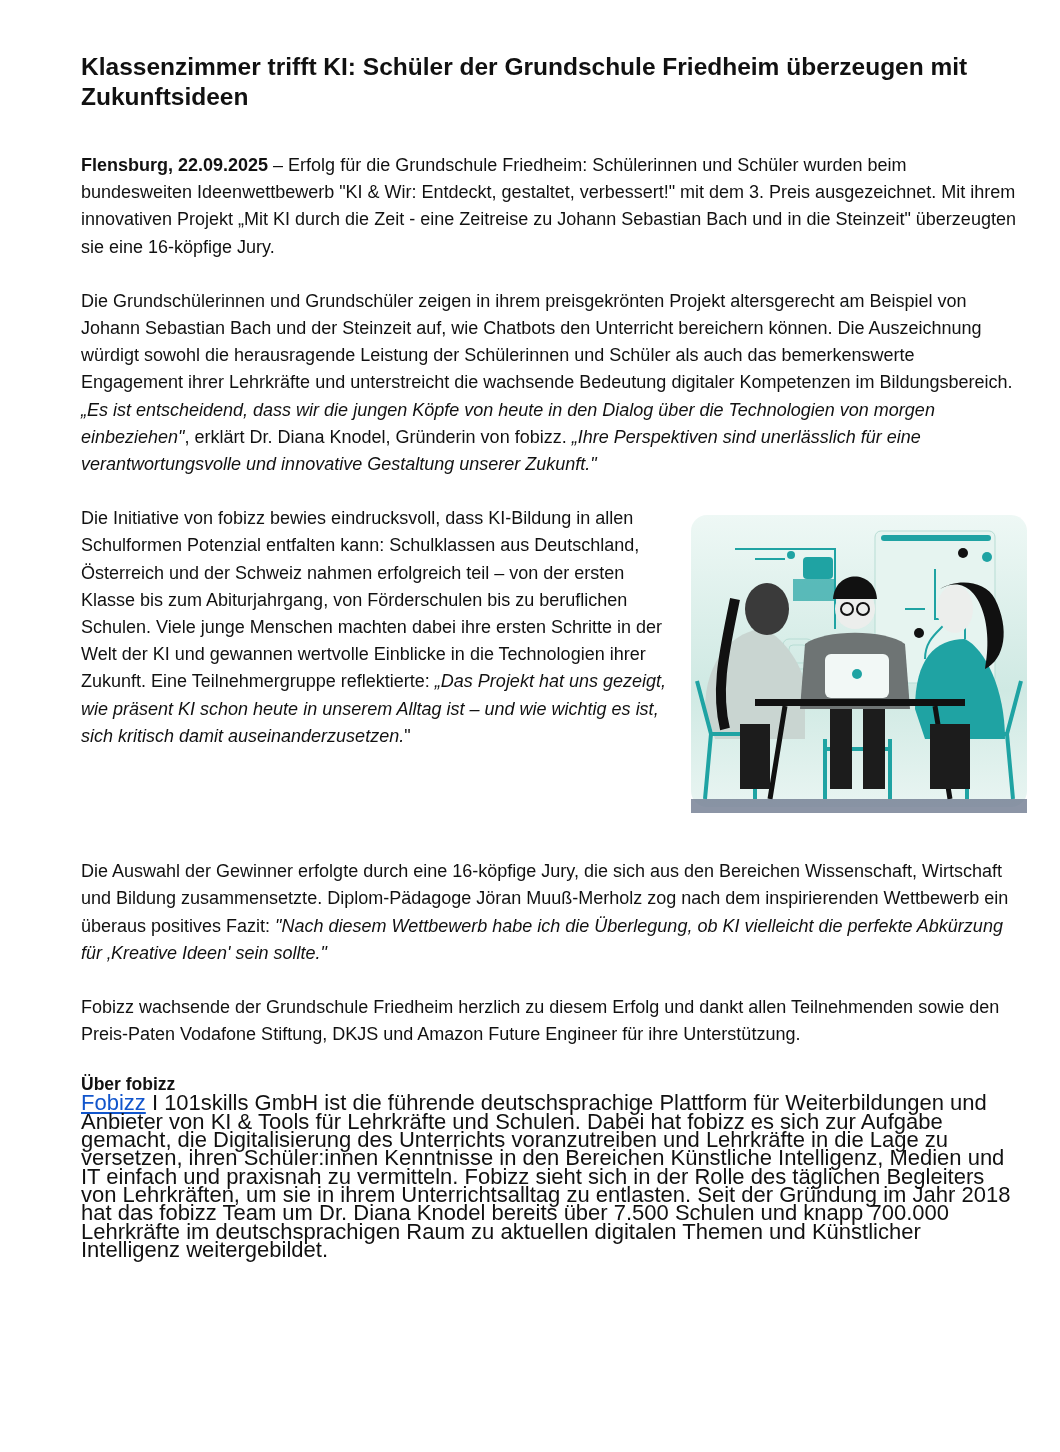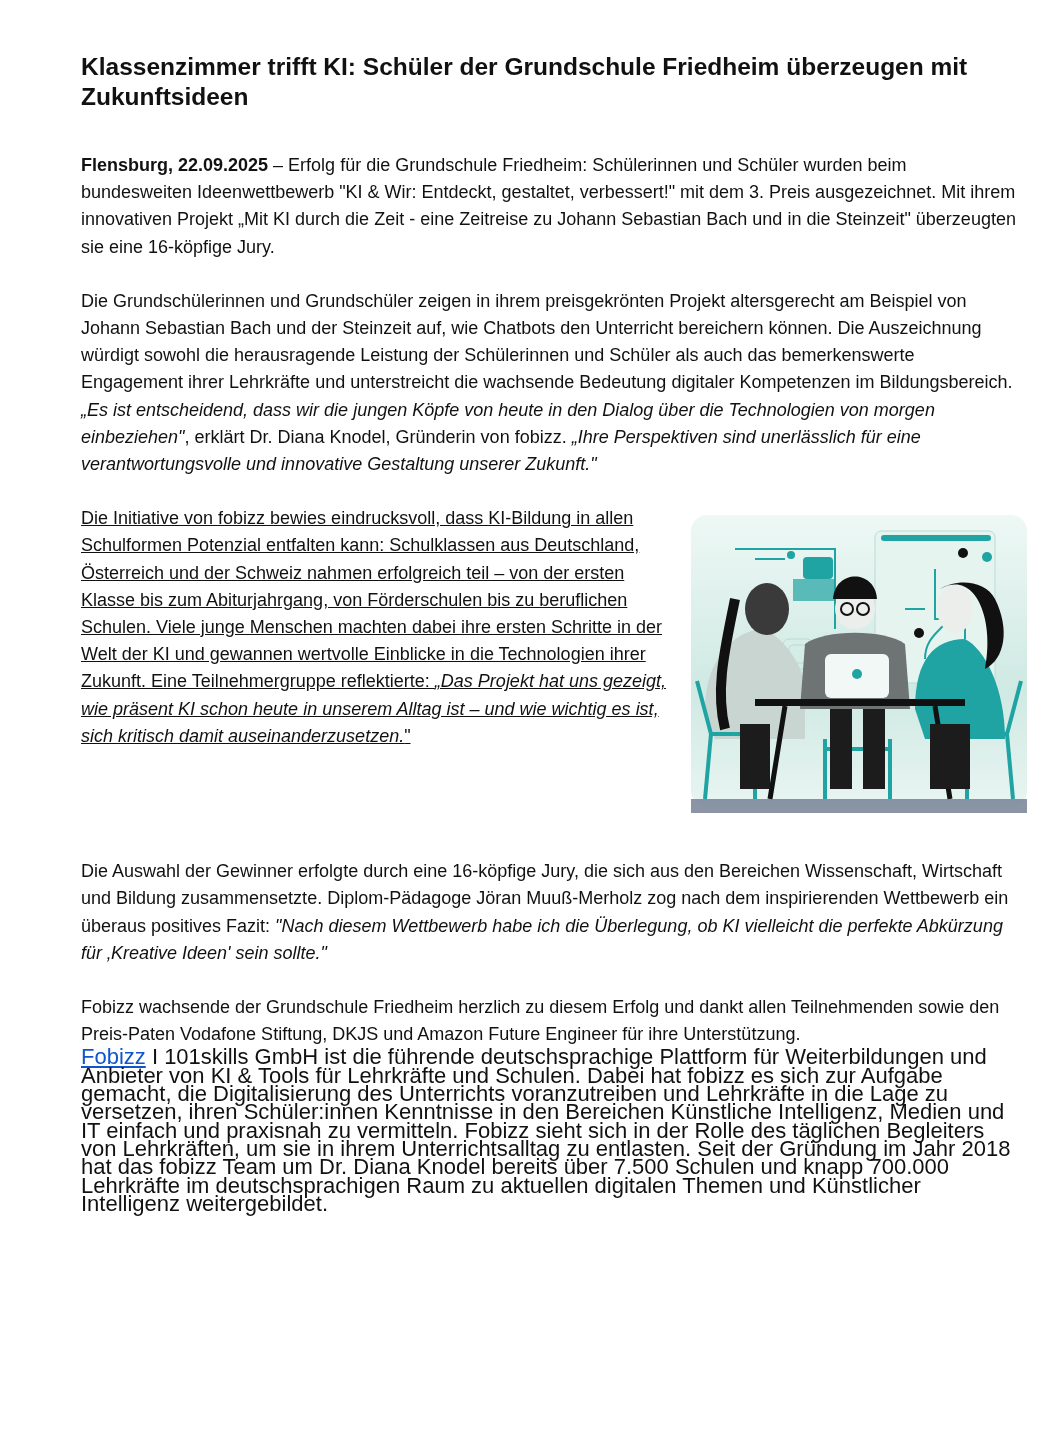--- a/index.html
+++ b/index.html
@@ -12,21 +12,21 @@
       margin: 0; font-size: 24.5px; line-height: 30px; font-weight: bold; color: #111;
     }
     p.body {
       margin: 0; font-size: 18px; line-height: 27.2px; color: #111;
     }
     .lead { margin-top: 40px !important; }
     .gap { height: 27px; }
     em { font-style: italic; }
     b { font-weight: bold; }
     .split { position: relative; height: 330px; }
-    .split .txt { position: absolute; left: 0; top: 0; width: 590px; text-decoration: underline; }
+    .split .txt { position: absolute; left: 0; top: 0; width: 590px; }
     .split .img { position: absolute; left: 604px; top: 4px; width: 348px; height: 314px; }
     .about-h { margin: 0; font-size: 17.5px; line-height: 20px; font-weight: bold; margin-top: 26px; }
     .about {
       margin: 0; font-size: 22px; line-height: 18.3px; color: #111;
     }
     .about a { color: #1155cc; text-decoration: underline; }
   </style>
 </head>
 <body>
 
@@ -105,14 +105,15 @@
   </div>
 
   <div class="gap" style="height:23px"></div>
 
   <p class="body"><span>Die Auswahl der Gewinner erfolgte durch eine 16-köpfige Jury, die sich aus den Bereichen Wissenschaft, Wirtschaft und Bildung zusammensetzte. Diplom-Pädagoge Jöran Muuß-Merholz zog nach dem inspirierenden Wettbewerb ein überaus positives Fazit: </span><em>"Nach diesem Wettbewerb habe ich die Überlegung, ob KI vielleicht die perfekte Abkürzung für ‚Kreative Ideen' sein sollte."</em></p>
 
   <div class="gap"></div>
 
   <p class="body">Fobizz wachsende der Grundschule Friedheim herzlich zu diesem Erfolg und dankt allen Teilnehmenden sowie den Preis-Paten Vodafone Stiftung, DKJS und Amazon Future Engineer für ihre Unterstützung.</p>
 
+  <h3 class="about-h">Über fobizz</h3>
   <p class="about"><a>Fobizz</a><span> I 101skills GmbH ist die führende deutschsprachige Plattform für Weiterbildungen und Anbieter von KI &amp; Tools für Lehrkräfte und Schulen. Dabei hat fobizz es sich zur Aufgabe gemacht, die Digitalisierung des Unterrichts voranzutreiben und Lehrkräfte in die Lage zu versetzen, ihren Schüler:innen Kenntnisse in den Bereichen Künstliche Intelligenz, Medien und IT einfach und praxisnah zu vermitteln. Fobizz sieht sich in der Rolle des täglichen Begleiters von Lehrkräften, um sie in ihrem Unterrichtsalltag zu entlasten. Seit der Gründung im Jahr 2018 hat das fobizz Team um Dr. Diana Knodel bereits über 7.500 Schulen und knapp 700.000 Lehrkräfte im deutschsprachigen Raum zu aktuellen digitalen Themen und Künstlicher Intelligenz weitergebildet.</span></p>
 </div>
 
 </body></html>

